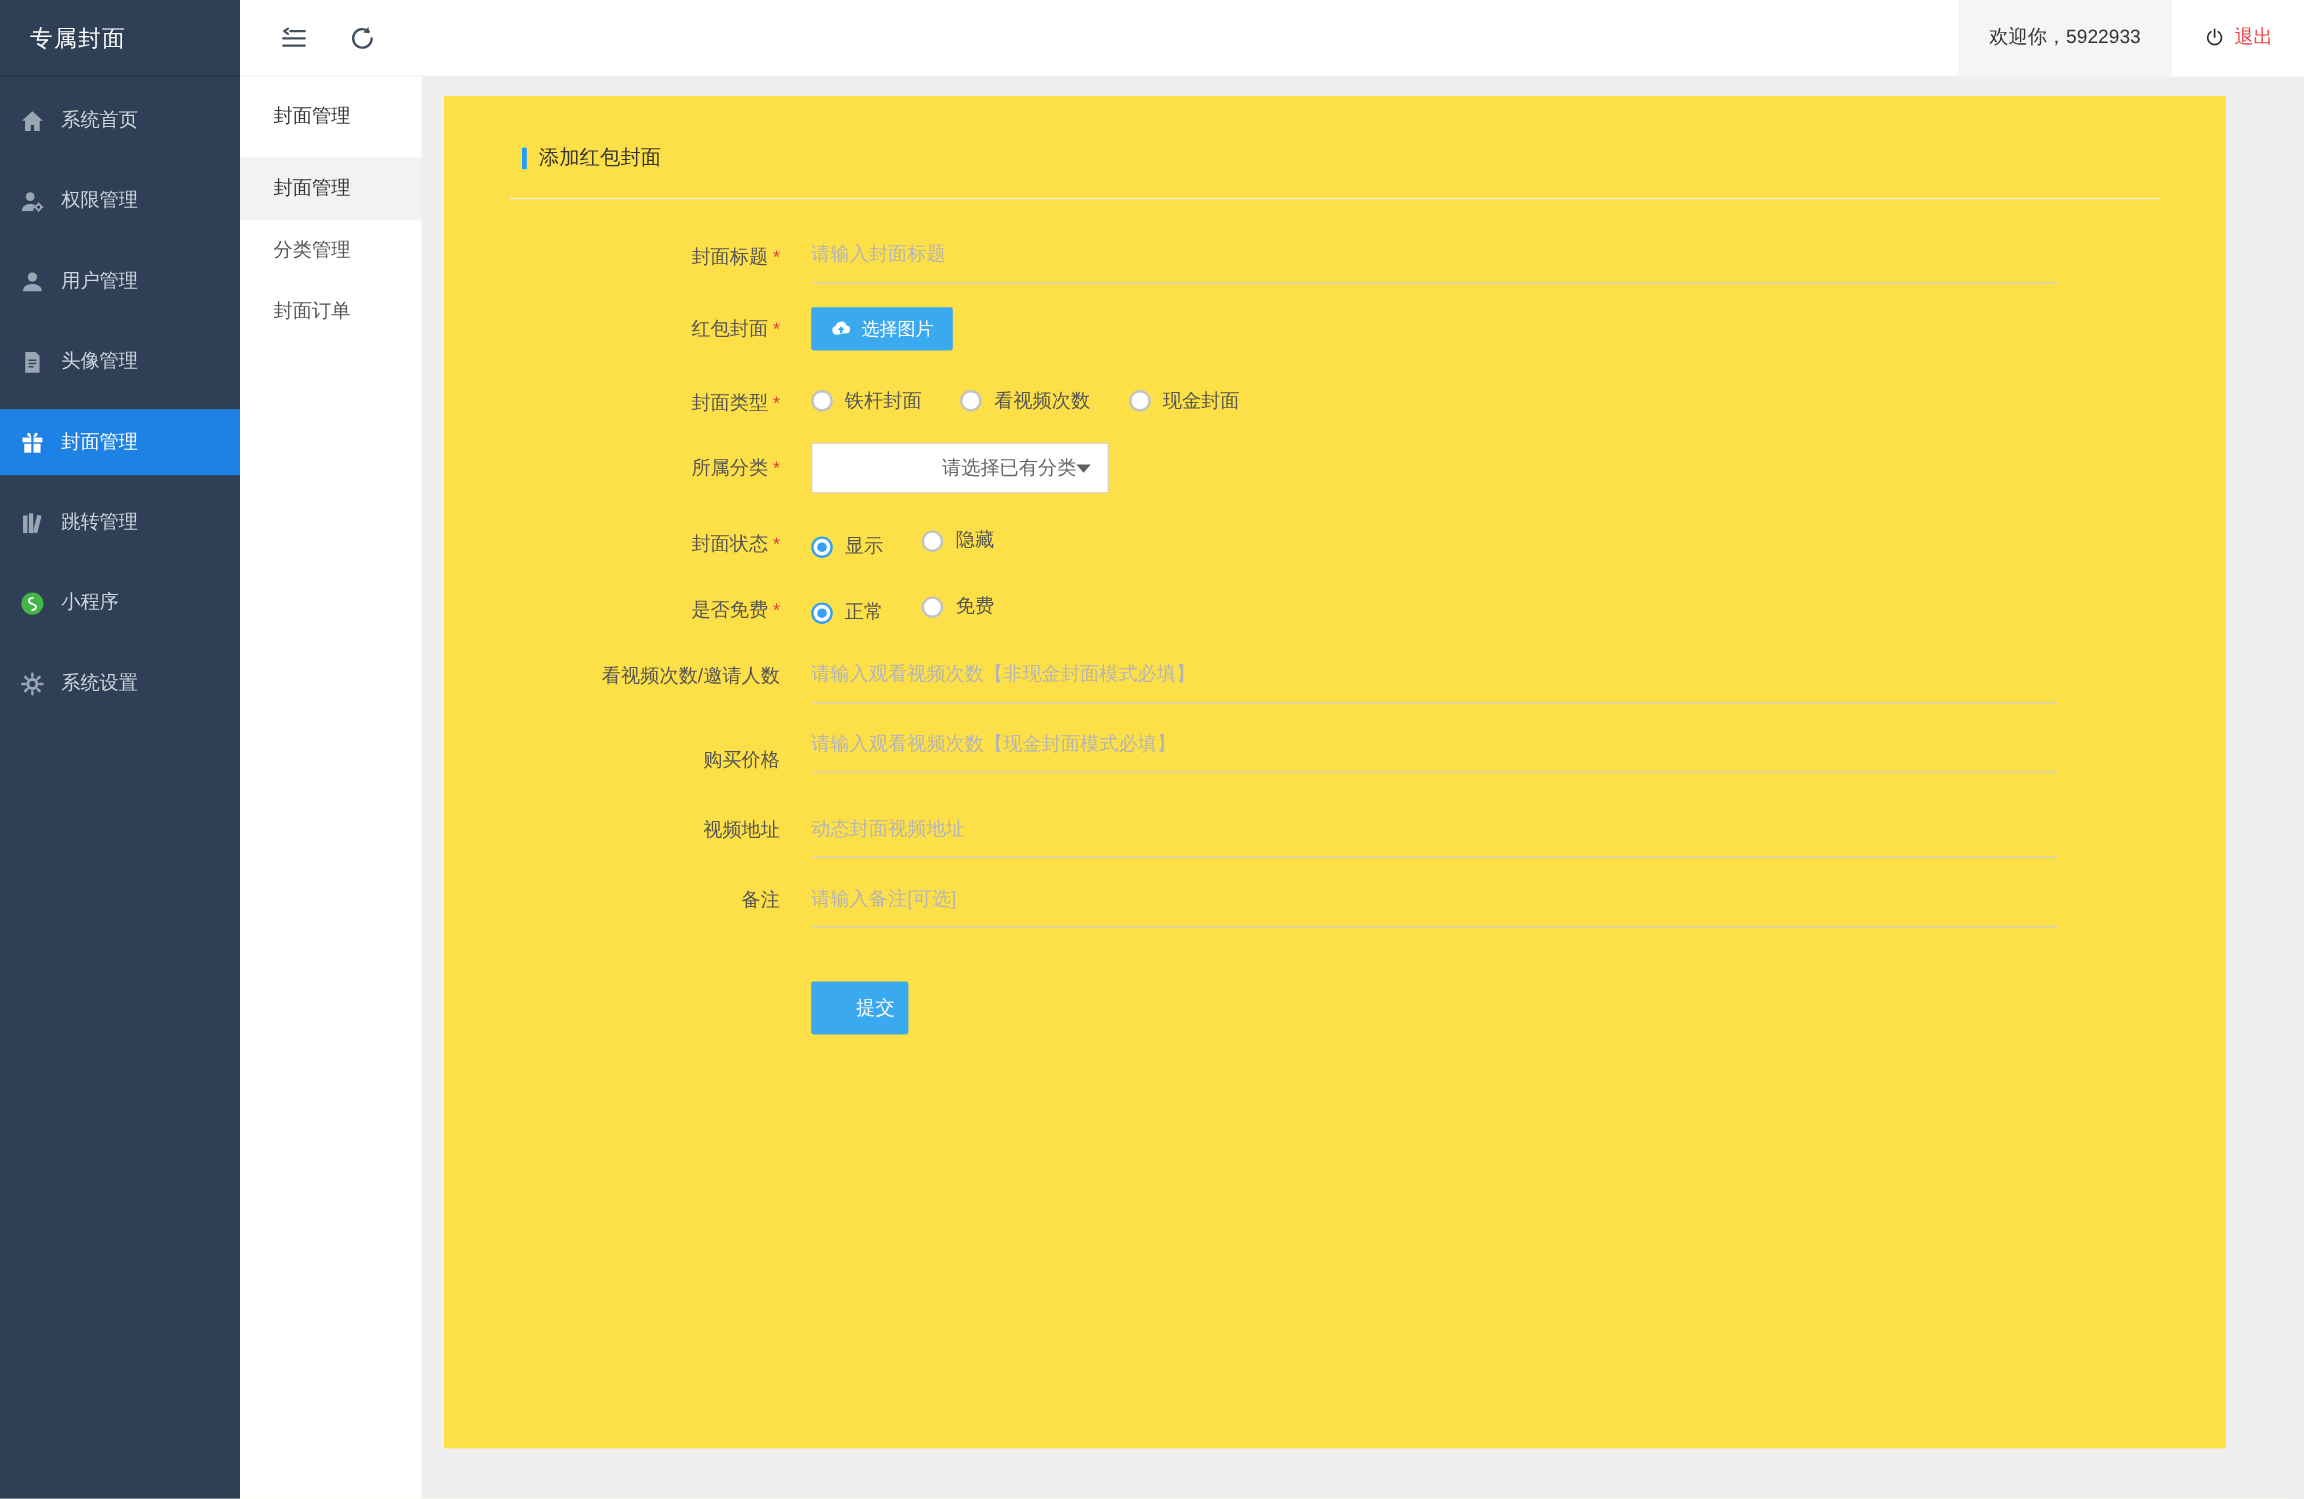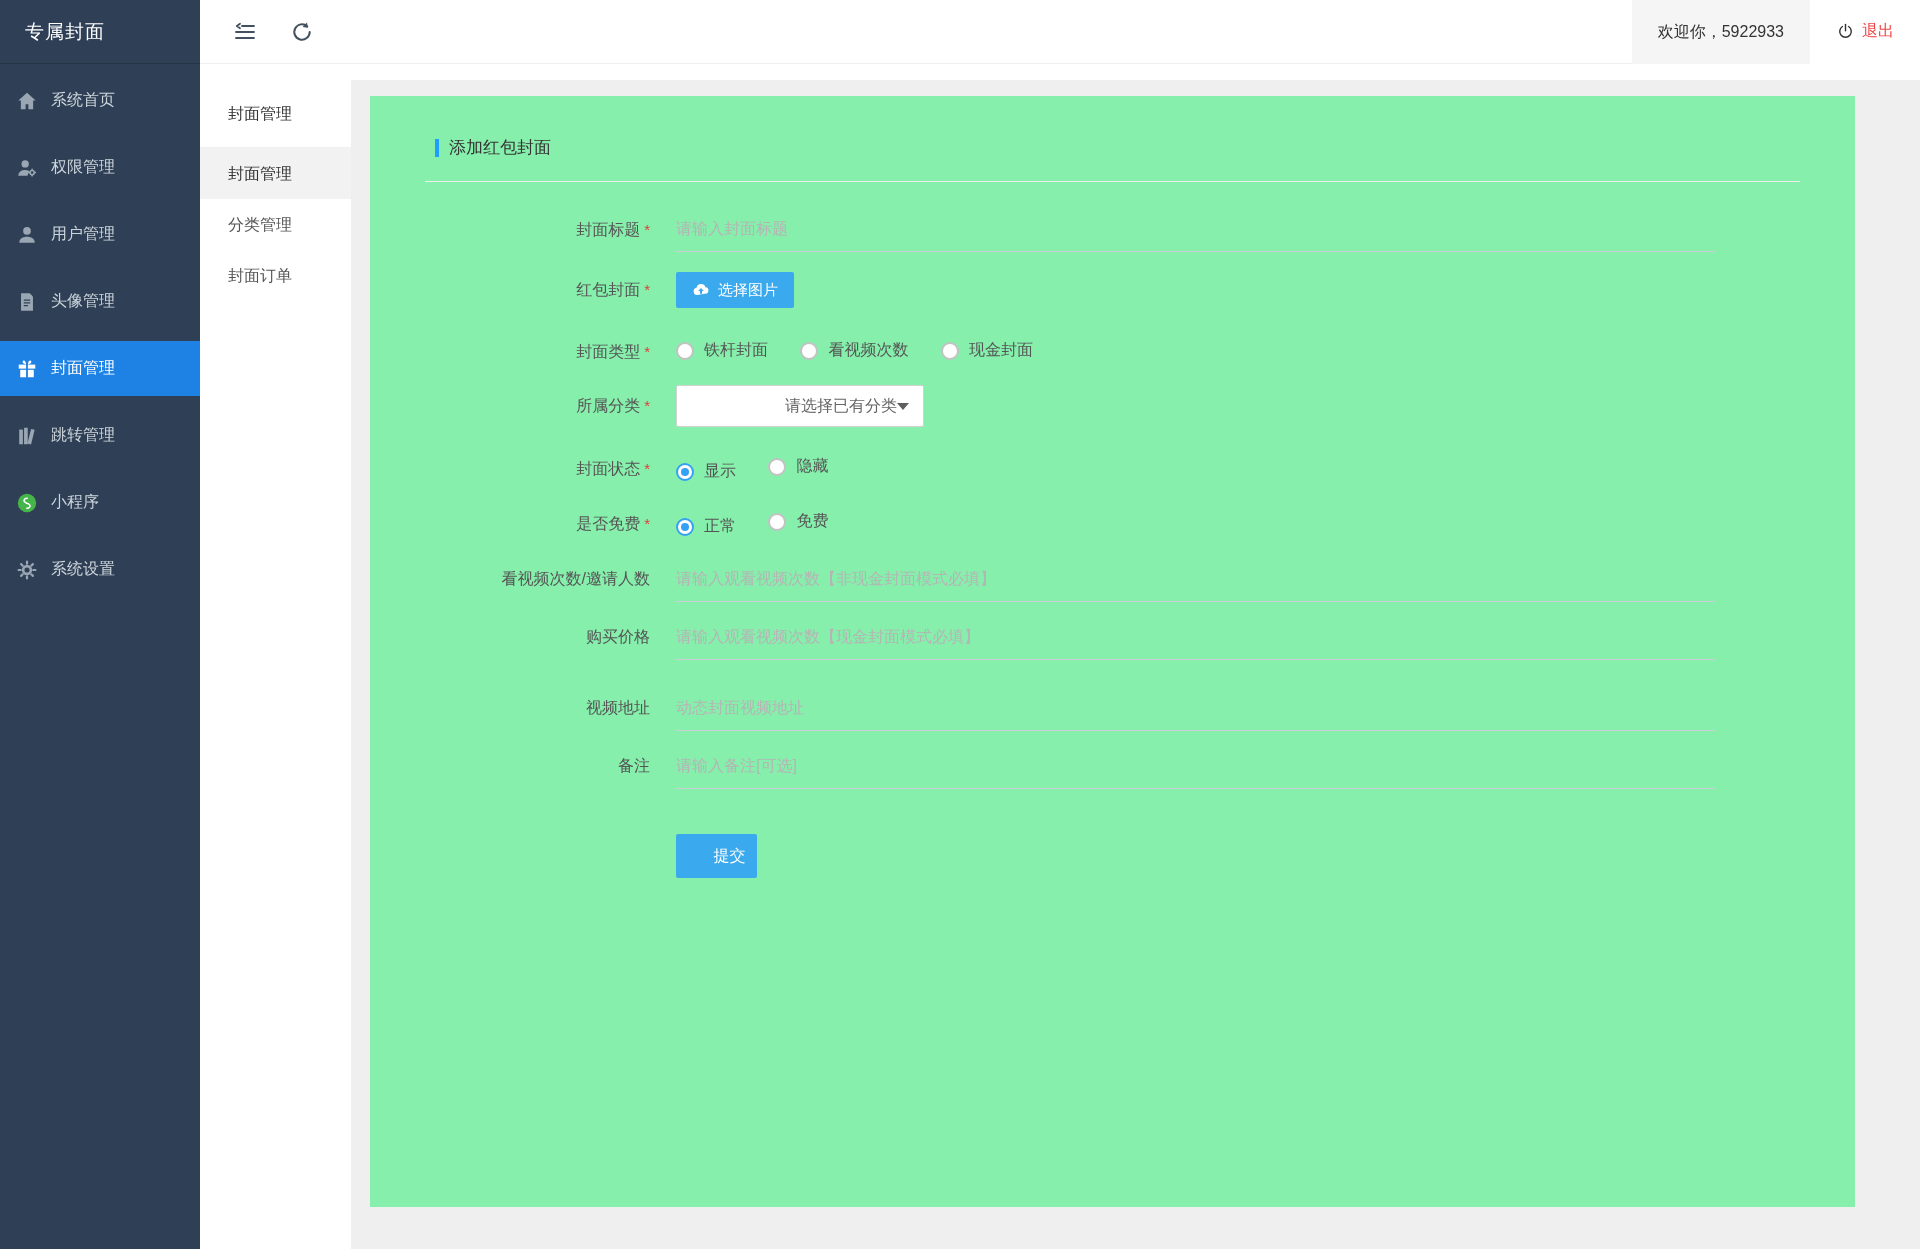--- a/index.html
+++ b/index.html
@@ -14,21 +14,21 @@
   .nav { padding-top:9px; }
   .nav-item { height:55px; margin-bottom:12px; display:flex; align-items:center;
               padding-left:16px; cursor:pointer; color:#cdd5dc; font-size:16px; }
   .nav-item .nav-icon { width:22px; height:22px; margin-right:13px; color:#9aa6b3;
                         display:inline-flex; align-items:center; justify-content:center; }
   .nav-item .nav-icon svg { width:22px; height:22px; }
   .nav-item.active { background:#1E82E5; color:#ffffff; }
   .nav-item.active .nav-icon { color:#ffffff; }
 
   
-  .main { flex:1; display:flex; flex-direction:column; height:100%;gap:16px; }
+  .main { flex:1; display:flex; flex-direction:column; height:100%; }
 
   .topbar { height:64px; background:#fff; display:flex; align-items:center;
             border-bottom:1px solid #efefef; flex:0 0 64px; }
   .tb-icon { width:24px; height:24px; margin-left:33px; cursor:pointer; display:inline-flex; }
   .tb-icon svg { width:24px; height:24px; }
   .tb-spacer { flex:1; }
   .tb-welcome { height:64px; line-height:64px; padding:0 26px; background:#f5f5f5;
                 font-size:16px; color:#333; cursor:pointer; }
   .tb-logout { height:64px; display:flex; align-items:center; padding:0 26px; gap:7px;
                font-size:16px; color:#ef4444; cursor:pointer; background:#fff; }
@@ -39,21 +39,21 @@
   
   .submenu { width:151px; flex:0 0 151px; background:#fff; }
   .submenu-title { height:68px; line-height:68px; padding-left:28px; font-size:16px;
                    color:#333; border-bottom:1px solid #f0f0f0; }
   .submenu-item { height:51px; line-height:51px; padding-left:28px; font-size:16px;
                   color:#555; cursor:pointer; }
   .submenu-item.active { background:#f2f2f2; color:#333; }
 
   
   .content { flex:1; background:#efefef; padding:16px 65px 42px 19px; min-width:0; }
-  .card { background:#86efac; width:100%; height:100%; padding:40px 55px 0 55px; overflow:hidden; }
+  .card { background:#fde047; width:100%; height:100%; padding:40px 55px 0 55px; overflow:hidden; }
 
   .card-title { display:flex; align-items:center; margin-left:10px; }
   .title-marker { width:4px; height:18px; background:#1E9FFF; margin-right:10px; }
   .title-text { font-size:17px; color:#333; font-weight:500; }
   .card-divider { height:1px; background:#eeeeee; margin-top:22px; }
 
   .form { margin-top:25px; }
   .form-row { display:flex; align-items:center; }
   .row-label { width:225px; flex:0 0 225px; text-align:right; font-size:16px; color:#555; }
   .req { color:#e33c3c; margin-left:4px; font-size:15px; }
@@ -83,21 +83,21 @@
   .row-select { margin-top:13px; height:42px; }
   .select-box { width:248px; height:42px; border:1px solid #d2d2d2; border-radius:2px;
                 display:flex; align-items:center; padding:0 14px; cursor:pointer; background:#fff;text-align:right; }
   .select-text { flex:1; font-size:16px; color:#666; }
   .caret-down { width:0; height:0; border-left:6px solid transparent; border-right:6px solid transparent;
                 border-top:7px solid #5f5f5f; }
 
   .row-radio2 { margin-top:22px; height:40px; }
   .row-radio3 { margin-top:15px; height:40px; }
   .row-input2 { margin-top:13px; height:45px; }
-  .row-input3 { margin-top:13px; height:45px; }
+  .row-input3 { margin-top:13px; height:45px;align-items:flex-end; }
 
   .row-textarea { margin-top:15px; align-items:flex-start; }
   .row-textarea .row-label { padding-top:10px; }
   .u-textarea { display:block; width:100%; height:248px; border:none; outline:none; resize:none;
                 border-bottom:1px solid #ccd0d6; font-size:16px; color:#333; padding-top:9px;
                 background:transparent; font-family:"Liberation Sans", sans-serif; }
   .u-textarea::placeholder { color:#b5b5b5; }
   .grip { position:absolute; right:2px; bottom:4px; width:13px; height:13px; pointer-events:none;
           background:repeating-linear-gradient(135deg, transparent 0 3px, #9aa0a6 3px 4.5px);
           clip-path:polygon(100% 0, 100% 100%, 0 100%); }

